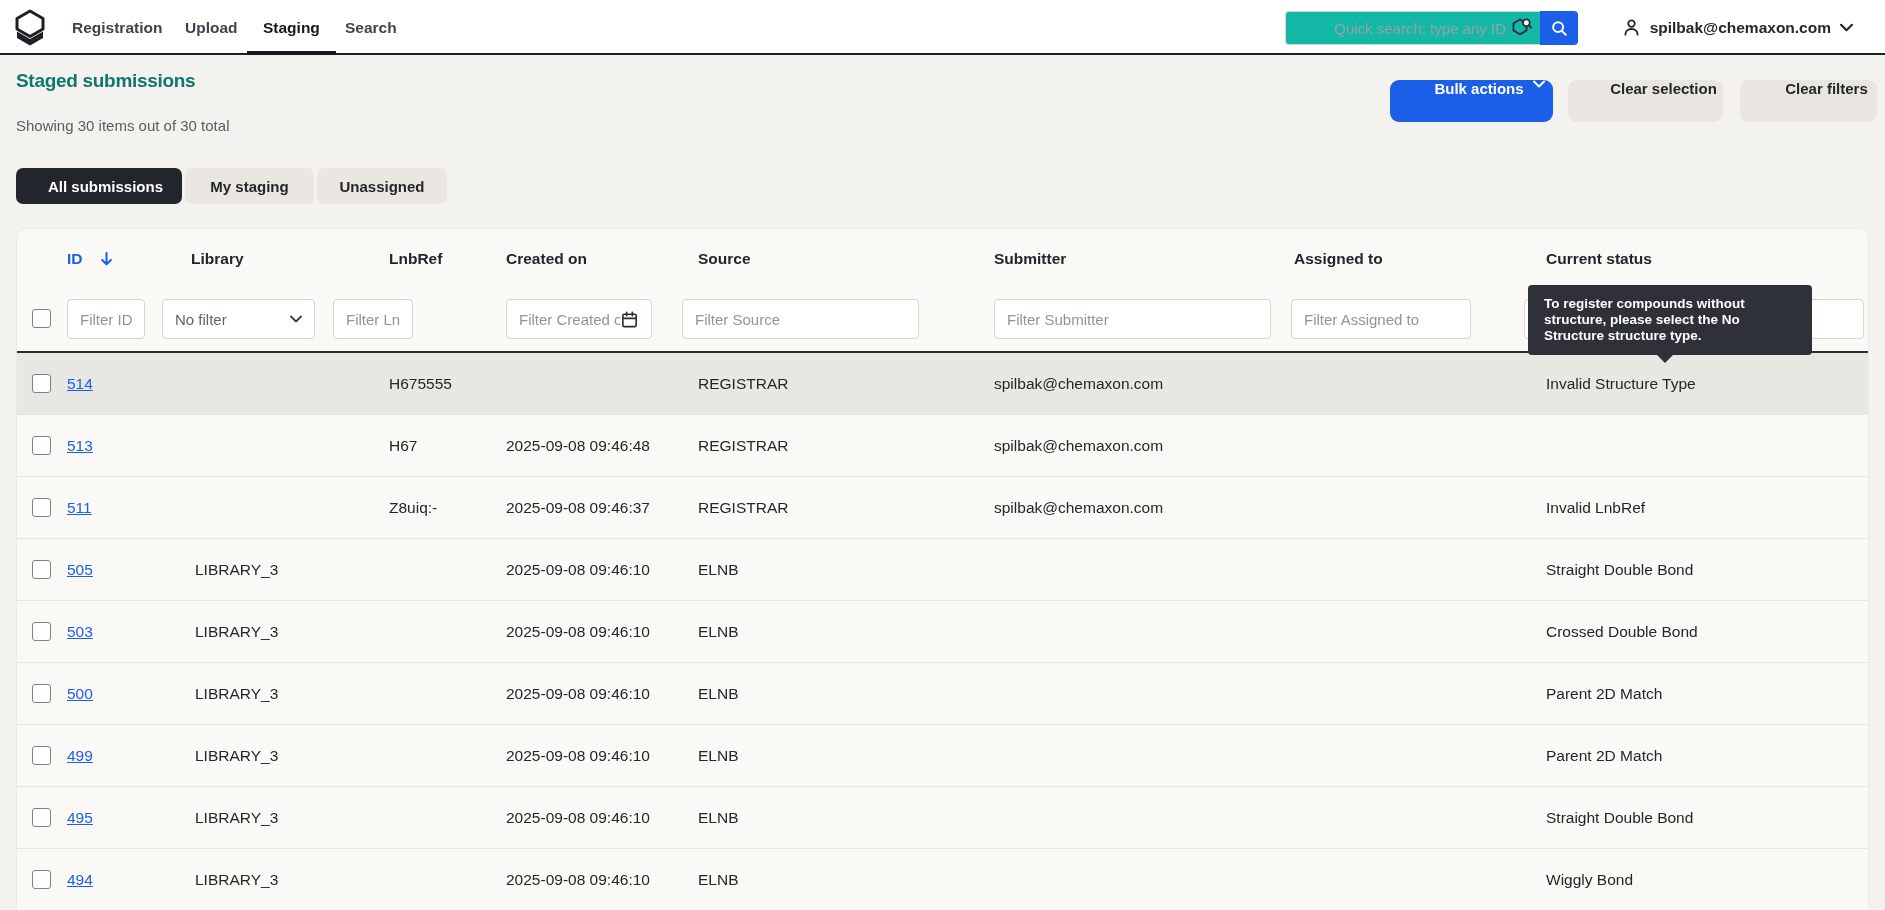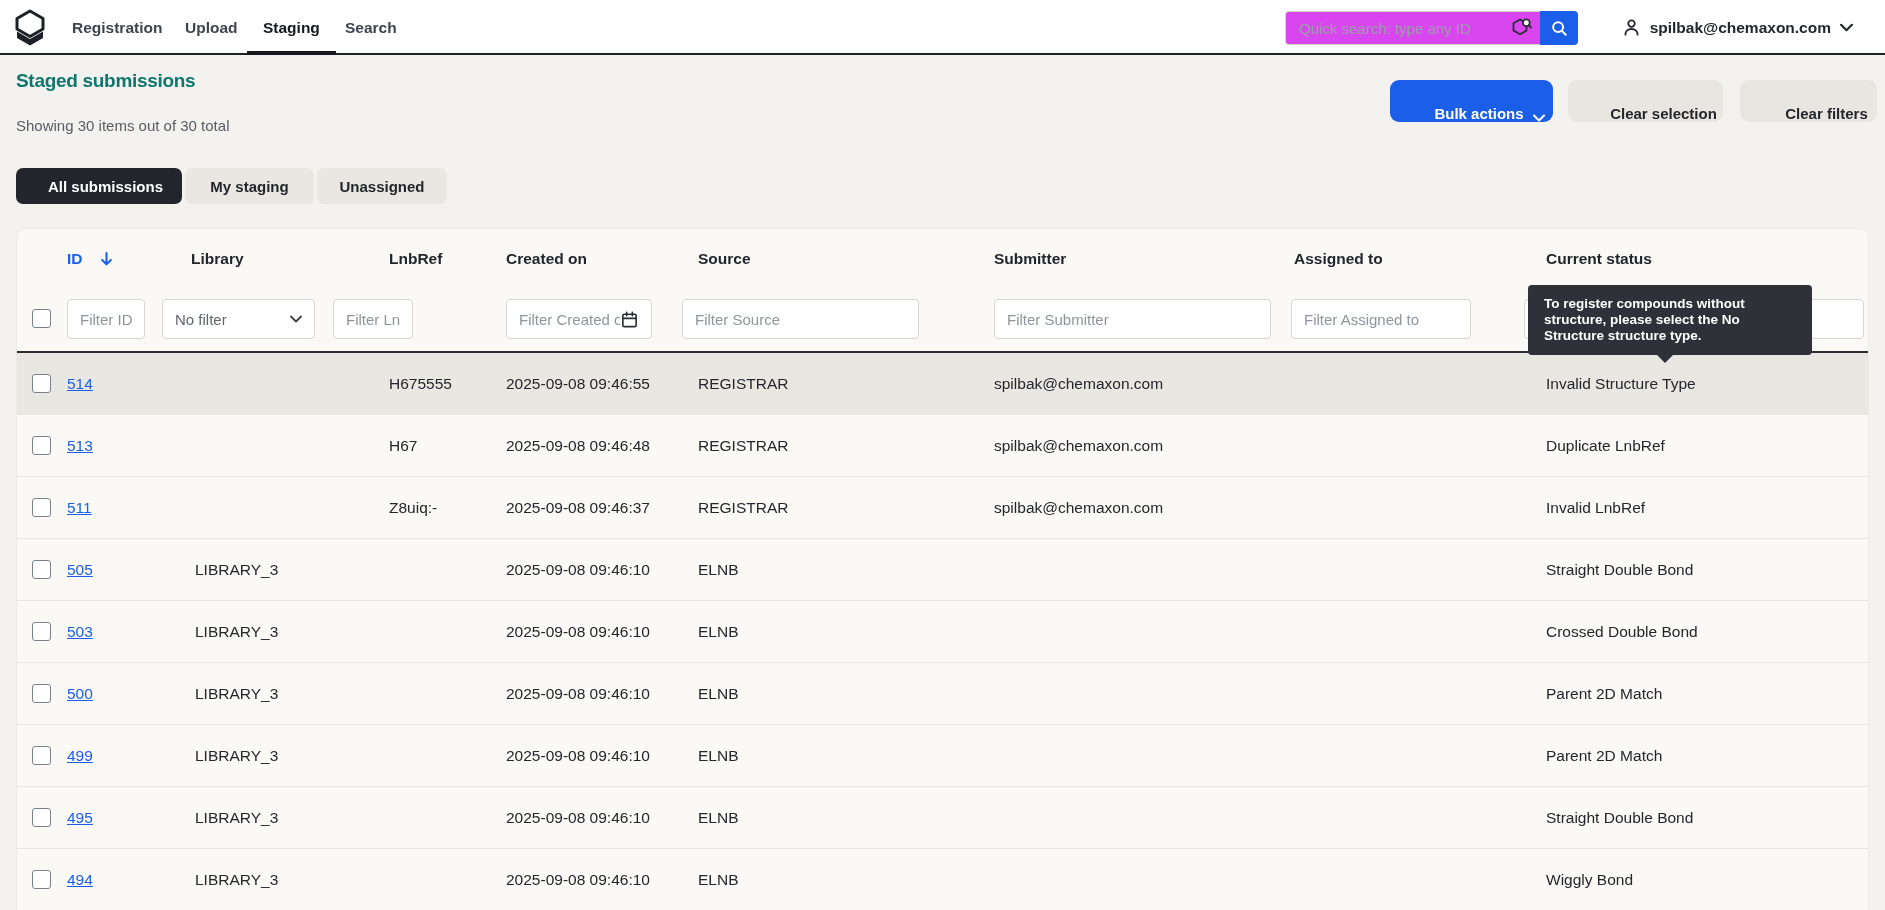--- a/index.html
+++ b/index.html
@@ -13,31 +13,31 @@
 
   
   .navbar { position:absolute; top:0; left:0; right:0; height:55px; background:#fff; border-bottom:2px solid #1e2126; z-index:20; }
   .logo { position:absolute; left:10px; top:8px; }
   .nav-link { position:absolute; top:0; height:55px; line-height:55px; font-size:15.5px; font-weight:600; color:#3e444d; cursor:pointer; }
   .nav-link.reg { left:72px; } .nav-link.upl { left:185px; } .nav-link.stg { left:263px; } .nav-link.src { left:345px; }
   .nav-link.active { color:#15181d; font-weight:700; }
   .nav-link.active::after { content:''; position:absolute; left:-16px; right:-16px; bottom:0; height:4px; background:#15181d; }
 
   .search-wrap { position:absolute; left:1285px; top:11px; height:34px; display:flex; }
-  .search-input { width:255px; height:34px; border:1px solid #d7d5d0; border-right:none; border-radius:4px 0 0 4px; padding:0 34px 0 13px; font-size:15px; font-family:inherit; background:#d946ef; color:#23262c; }
+  .search-input { width:255px; height:34px; border:1px solid #d7d5d0; border-right:none; border-radius:4px 0 0 4px; padding:0 34px 0 13px; font-size:15px; font-family:inherit; background:#14b8a6; color:#23262c;text-align:right; }
   .search-input::placeholder { color:#9aa0a8; }
   .struct-icon { position:absolute; left:224px; top:5px; cursor:pointer; }
   .search-btn { width:38px; height:34px; background:#1b5fe9; border:none; border-radius:0 4px 4px 0; display:flex; align-items:center; justify-content:center; cursor:pointer; }
   .user { position:absolute; right:32px; top:0; height:55px; display:flex; align-items:center; gap:9px; font-size:15.5px; font-weight:600; color:#23262c; cursor:pointer; }
 
   
   .page-title { position:absolute; left:16px; top:70px; font-size:19px; font-weight:700; color:#0f766e; letter-spacing:-0.3px; }
   .page-subtitle { position:absolute; left:16px; top:117px; font-size:15px; color:#575d66; }
 
-  .btn { position:absolute; top:80px; height:42px; border:none; border-radius:9px; font-size:15px; font-weight:700; font-family:inherit; display:flex; align-items:flex-end; justify-content:center; cursor:pointer;padding-left:36px; }
+  .btn { position:absolute; top:80px; height:42px; border:none; border-radius:9px; font-size:15px; font-weight:700; font-family:inherit; display:flex; align-items:flex-start; justify-content:center; cursor:pointer;padding-left:36px; }
   .btn-primary { left:1390px; width:163px; background:#1b5fe9; color:#fff; gap:9px; }
   .btn-gray { background:#e9e6e1; color:#23262c; }
   .btn-cs { left:1568px; width:155px; } .btn-cf { left:1740px; width:137px; }
 
   
   .tab { position:absolute; top:168px; height:36px; border-radius:7px; font-size:15px; font-weight:600; display:flex; align-items:center; justify-content:center; background:#eae7e2; color:#23262c; cursor:pointer; }
   .tab.active { background:#22252c; color:#fff; font-weight:700; }
   .tab-all { left:16px; width:166px;padding-left:13px; } .tab-my { left:185px; width:129px; } .tab-un { left:317px; width:130px; }
 
   
@@ -175,36 +175,34 @@
   <input class="f f-srcc" type="text" placeholder="Filter Source" style="">
   <input class="f f-asg" type="text" placeholder="Filter Assigned to" style="">
   <input class="f f-sta" type="text" placeholder="" style="">
 
   <div class="rows">
       <div class="trow selected">
         <span class="cb"></span>
         <a class="cell c-id">514</a>
         <span class="cell c-lib"></span>
         <span class="cell c-lnb">H675555</span>
-        <span class="cell c-cre">2025-09-08 09:46:55</span>
         <span class="cell c-srcc">REGISTRAR</span>
         <span class="cell c-sub">spilbak@chemaxon.com</span>
         <span class="cell c-asg"></span>
         <span class="cell c-sta">Invalid Structure Type</span>
       </div>
       <div class="trow">
         <span class="cb"></span>
         <a class="cell c-id">513</a>
         <span class="cell c-lib"></span>
         <span class="cell c-lnb">H67</span>
         <span class="cell c-cre">2025-09-08 09:46:48</span>
         <span class="cell c-srcc">REGISTRAR</span>
         <span class="cell c-sub">spilbak@chemaxon.com</span>
         <span class="cell c-asg"></span>
-        <span class="cell c-sta">Duplicate LnbRef</span>
       </div>
       <div class="trow">
         <span class="cb"></span>
         <a class="cell c-id">511</a>
         <span class="cell c-lib"></span>
         <span class="cell c-lnb">Z8uiq:-</span>
         <span class="cell c-cre">2025-09-08 09:46:37</span>
         <span class="cell c-srcc">REGISTRAR</span>
         <span class="cell c-sub">spilbak@chemaxon.com</span>
         <span class="cell c-asg"></span>

